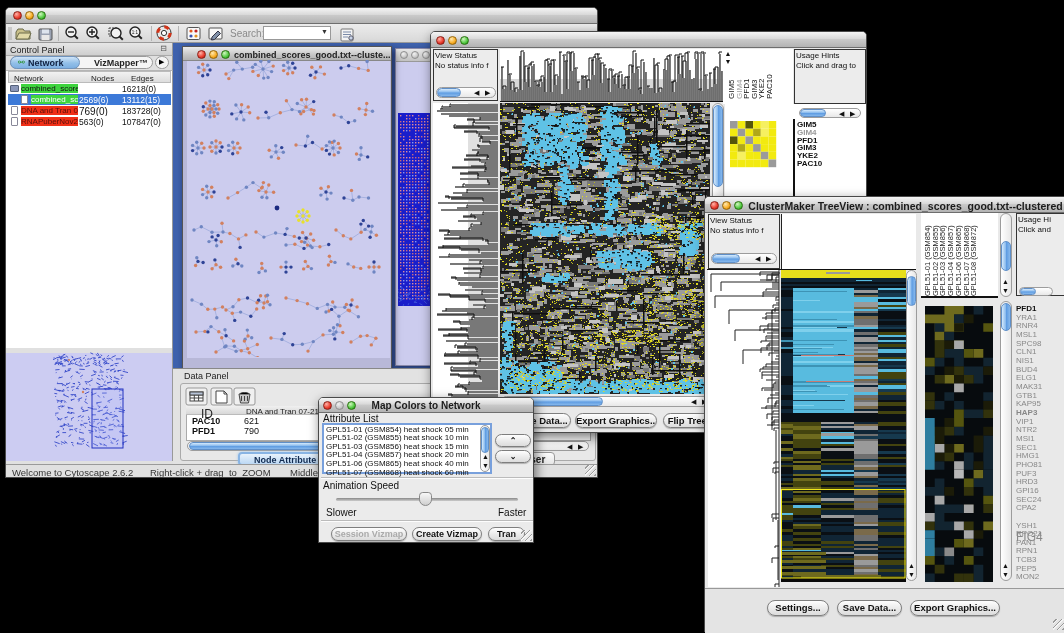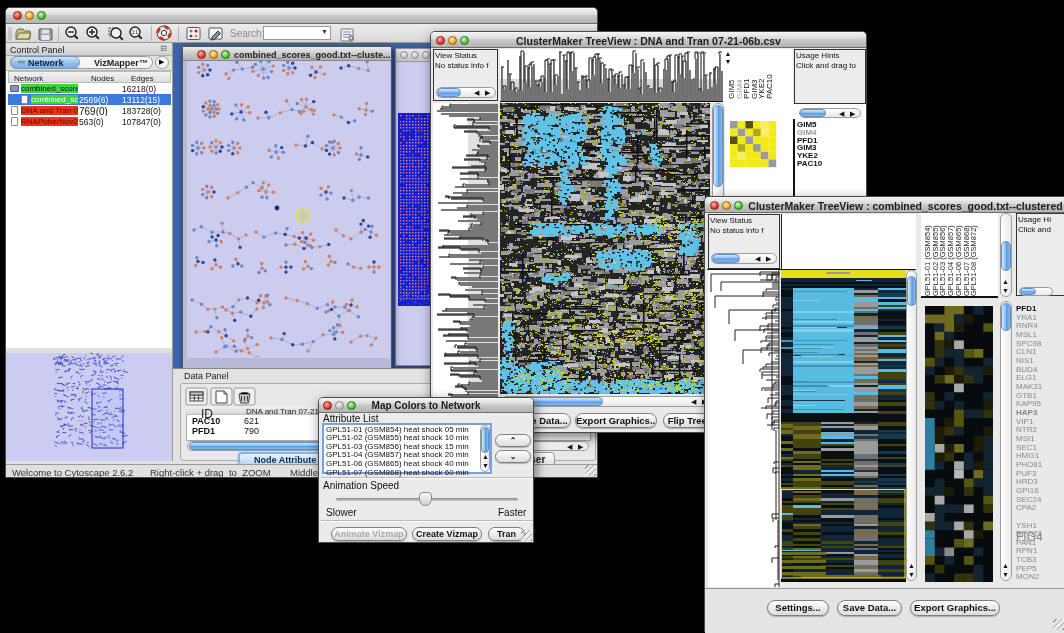--- a/index.html
+++ b/index.html
@@ -1088,21 +1088,20 @@
       <path stroke="#3448c8" stroke-width="0.9" fill="none" d="M42.1 7.7l3.6 -1.8M43.1 5.4l-0.3 1.0M45.7 5.5l4.6 0.2M46.7 6.8l0.2 2.0M49.0 6.6l5.8 -1.5M50.0 6.3l0.1 1.8M52.9 7.2l4.3 2.3M53.9 8.4l0.1 -1.2M62.3 7.6l5.5 -1.4M63.3 8.2l1.2 -1.2M67.9 6.3l2.2 -0.8M68.9 6.6l0.9 1.3M81.7 5.7l3.2 0.6M82.7 7.2l1.0 -1.6M90.9 6.6l2.4 2.1M91.9 7.6l2.0 -1.2M100.5 5.5l4.2 -2.0M101.5 8.9l-0.6 -1.2M104.8 6.9l5.4 -0.0M105.8 8.2l-0.2 -0.5M110.3 5.4l2.2 -1.8M111.3 7.9l1.1 1.9M43.5 12.4l5.9 -2.4M44.5 12.5l-0.2 -1.3M46.7 11.2l5.5 0.6M47.7 11.8l-0.4 1.3M50.9 13.8l3.8 0.1M51.9 14.4l0.2 0.1M56.8 12.9l4.9 -1.8M57.8 11.5l1.3 1.0M63.5 11.7l4.3 1.8M64.5 11.5l0.3 -1.4M68.1 13.8l3.7 0.2M69.1 12.0l1.3 0.9M74.4 14.6l4.5 -1.2M75.4 11.8l1.4 -0.5M83.5 12.4l2.9 1.0M84.5 12.5l1.3 -1.7M87.5 13.0l3.9 2.2M88.5 12.1l-0.5 -1.9M92.4 11.0l3.9 -2.5M93.4 12.5l1.3 -0.8M99.1 14.1l3.6 -1.3M100.1 13.4l1.5 0.2M103.4 11.8l4.3 -0.6M104.4 13.2l1.8 0.7M44.3 17.9l4.2 -0.4M45.3 20.3l-0.3 0.8M53.3 20.2l5.9 -2.2M54.3 18.0l0.5 2.0M56.8 17.2l3.3 -0.5M57.8 19.2l0.3 -1.4M64.7 19.7l3.9 2.0M65.7 20.3l1.2 -0.6M68.3 17.2l5.4 0.3M69.3 20.6l-0.0 -0.4M81.9 18.6l3.8 1.6M82.9 19.9l1.7 1.0M88.5 20.1l4.2 -0.2M89.5 17.5l0.8 1.5M95.0 17.9l3.5 -0.8M96.0 20.8l0.3 -0.7M99.1 18.4l4.7 -1.6M100.1 17.9l-0.2 1.6M102.8 20.1l2.4 -1.2M103.8 20.1l0.3 -1.7M106.2 18.9l4.2 -0.7M107.2 19.8l0.4 -1.8M111.6 19.2l5.4 1.4M112.6 17.5l1.1 0.4M47.3 26.1l4.4 -1.2M48.3 25.2l1.4 0.4M59.4 25.5l2.3 -1.8M60.4 26.9l0.4 0.1M69.2 24.8l2.7 -1.8M70.2 26.5l0.1 -0.4M80.1 23.8l4.7 -1.8M81.1 26.4l-0.5 0.8M86.1 26.4l3.4 1.4M87.1 23.3l1.7 0.5M90.3 26.2l2.4 1.7M91.3 24.4l-0.5 -1.7M94.9 24.2l2.2 1.6M95.9 23.3l0.2 0.1M98.6 23.6l2.3 2.4M99.6 26.4l1.1 1.6M102.9 25.4l5.5 2.1M103.9 24.4l0.2 0.9M109.4 23.1l3.1 0.3M110.4 26.7l0.7 -1.4M45.9 31.6l5.7 -0.0M46.9 30.4l-0.5 -0.1M50.4 31.6l4.6 2.3M51.4 32.9l0.4 0.9M54.9 32.9l4.3 -2.3M55.9 30.9l0.0 1.2M61.7 31.4l2.3 0.4M62.7 31.7l1.3 -0.1M66.9 30.0l2.1 0.9M67.9 32.9l1.8 -0.9M73.8 29.6l3.8 0.5M74.8 30.6l1.1 1.8M77.3 30.1l4.4 -2.3M78.3 32.8l1.1 0.5M85.3 30.8l4.2 2.3M86.3 30.9l1.0 1.1M92.0 32.8l3.4 0.5M93.0 30.5l1.6 -1.5M96.0 30.9l4.7 -1.0M97.0 30.8l-0.2 0.8M102.1 29.2l5.5 0.3M103.1 29.6l-0.6 0.2M105.4 30.5l2.5 1.7M106.4 30.2l-0.6 1.1M43.0 37.2l6.0 1.9M44.0 35.9l0.4 0.7M46.9 38.3l5.3 1.0M47.9 38.3l2.0 0.4M50.9 38.7l2.2 0.4M51.9 37.4l1.6 0.8M55.5 36.0l2.3 -0.8M56.5 38.2l1.0 0.4M60.0 35.2l3.5 -0.7M61.0 38.6l1.4 -1.0M65.0 36.4l2.8 0.4M66.0 35.8l1.7 -1.9M71.6 36.2l3.6 1.8M72.6 37.8l-0.4 -0.7M74.9 36.3l3.7 1.0M75.9 36.0l-0.6 1.2M86.7 35.2l5.5 -1.0M87.7 36.4l1.2 -0.7M92.8 36.7l5.8 0.5M93.8 37.5l1.5 0.3M96.6 35.3l4.3 1.6M97.6 36.2l1.8 -0.5M103.4 37.8l3.6 -2.5M104.4 35.3l0.7 -0.8M108.0 37.4l3.9 1.2M109.0 38.3l-0.7 1.3M43.4 41.4l2.8 0.4M44.4 45.0l0.5 -0.9M52.2 42.7l5.6 2.4M53.2 43.0l-0.2 -1.3M59.6 42.6l5.4 0.1M60.6 43.9l0.9 -0.5M63.4 43.5l2.1 0.7M64.4 44.1l0.3 0.9M73.8 41.8l4.4 -2.1M74.8 44.3l1.1 0.0M80.5 43.0l4.9 -2.0M81.5 41.5l-0.9 -1.2M86.6 43.0l2.2 2.4M87.6 44.1l-0.1 -0.1M91.1 41.1l4.6 -0.1M92.1 44.7l1.3 0.6M108.1 43.1l2.5 -0.0M109.1 45.0l-0.3 0.9M45.6 48.0l5.6 1.8M46.6 50.6l0.6 -1.8M49.7 48.4l2.7 0.4M50.7 50.2l-0.9 1.0M53.1 48.4l2.0 2.1M54.1 50.5l-0.8 -0.4M59.8 48.0l3.8 -1.0M60.8 49.0l-0.6 -1.4M66.7 47.5l4.4 -1.8M67.7 49.5l0.8 -2.0M73.5 49.5l3.1 2.1M74.5 48.4l0.5 -1.8M85.2 51.0l5.4 -1.0M86.2 50.4l-0.2 1.9M96.4 49.3l4.8 -2.2M97.4 49.7l1.4 0.6M108.6 47.7l4.0 -1.4M109.6 50.9l0.3 -0.1M46.8 55.1l3.6 -1.3M47.8 56.1l0.9 1.4M50.3 55.1l3.2 -1.2M51.3 55.1l0.0 -1.8M56.6 55.1l5.6 1.8M57.6 55.4l0.5 1.8M69.8 56.3l3.3 2.1M70.8 56.4l0.2 -1.7M76.7 55.4l5.3 1.2M77.7 55.8l-0.3 -0.5M81.2 57.0l4.7 0.2M82.2 54.4l-0.6 -0.2M86.6 53.8l2.1 0.7M87.6 56.1l1.8 -1.4M92.5 55.7l4.4 -0.5M93.5 55.4l1.9 -1.9M104.2 56.7l5.1 -0.5M105.2 55.2l-0.1 2.0M108.0 56.9l6.0 1.8M109.0 54.7l1.8 1.4M44.2 61.3l3.3 -0.4M45.2 62.8l-1.0 0.4M56.0 60.5l4.9 1.0M57.0 60.0l1.4 0.3M59.9 60.4l3.6 0.8M60.9 60.9l-0.9 -0.7M71.4 59.6l5.9 -1.5M72.4 59.6l-0.2 -0.9M81.0 62.8l3.9 0.0M82.0 62.9l-0.1 0.2M86.5 59.5l5.3 -1.5M87.5 59.4l1.3 -0.0M91.5 62.9l5.2 -2.4M92.5 63.0l0.5 -1.5M94.6 60.6l5.2 1.8M95.6 59.0l1.6 -1.4M98.3 62.6l3.3 0.0M99.3 60.7l1.4 -0.3M102.6 62.6l4.3 2.1M103.6 59.1l0.1 0.8M107.6 59.2l5.8 1.0M108.6 60.0l1.0 -1.2M45.8 65.3l3.0 2.2M46.8 68.2l1.3 -1.7M48.9 67.5l2.4 -1.0M49.9 68.1l-0.5 -0.0M53.5 65.8l3.3 -1.0M54.5 66.8l0.2 0.6M60.0 67.0l2.8 -1.7M61.0 68.4l-1.0 -0.9M66.8 65.1l3.4 -1.6M67.8 68.3l-0.8 0.8M70.4 65.5l2.5 -1.5M71.4 68.8l-0.9 -0.1M77.0 67.7l2.1 -1.0M78.0 65.9l-0.6 -1.5M82.3 67.6l5.6 -0.3M83.3 68.7l-0.5 1.7M89.2 67.5l5.0 1.0M90.2 67.7l1.1 0.7M94.2 66.3l3.3 0.9M95.2 65.5l1.1 -0.1M100.8 65.6l5.0 -1.8M101.8 68.4l1.5 -1.0M105.5 67.7l2.3 1.0M106.5 68.8l2.0 1.1M48.7 74.4l5.5 -1.0M49.7 74.3l2.0 0.7M52.5 72.1l4.2 1.2M53.5 71.5l-0.5 1.8M56.9 74.2l5.1 -0.3M57.9 73.0l-1.0 -1.9M69.4 72.2l3.6 1.1M70.4 74.2l-0.8 -1.5M72.6 71.3l3.9 0.0M73.6 74.7l1.3 0.9M78.2 72.8l4.2 2.2M79.2 71.1l-0.9 -1.9M81.5 74.0l4.6 1.5M82.5 71.3l0.2 0.3M85.9 72.4l2.7 -2.0M86.9 75.0l1.2 1.8M89.1 74.9l4.6 -0.5M90.1 72.3l0.2 -2.0M92.9 74.9l2.6 0.8M93.9 74.3l0.3 0.1M97.4 73.7l5.2 -1.7M98.4 72.1l1.0 0.0M102.5 72.8l3.1 2.0M103.5 74.9l-0.7 -0.3M106.3 73.9l4.4 0.4M107.3 73.5l0.8 -1.3M110.0 72.5l2.3 0.6M111.0 74.5l1.9 0.3M45.4 80.3l2.9 -1.5M46.4 79.6l1.8 1.4M51.4 80.6l3.7 -0.0M52.4 77.8l0.0 -1.7M58.3 77.2l3.9 0.6M59.3 77.6l-0.4 1.1M63.2 77.3l3.1 -0.8M64.2 78.5l1.7 0.9M68.0 80.0l4.8 1.3M69.0 78.1l0.2 -0.9M77.4 78.4l4.9 1.1M78.4 80.7l1.7 0.2M83.6 77.3l2.1 1.8M84.6 79.7l0.8 -1.3M87.6 77.9l5.2 0.4M88.6 80.4l-0.7 -0.4M91.6 80.8l3.3 -0.8M92.6 80.4l0.2 -0.0M97.6 77.9l4.6 -0.2M98.6 77.3l-0.3 -0.1M108.2 79.7l5.9 1.8M109.2 78.8l1.4 0.4M44.8 85.2l4.0 -2.3M45.8 85.9l-0.4 -1.6M57.6 84.5l2.6 -1.9M58.6 84.8l-0.2 -0.3M67.8 86.9l5.4 0.2M68.8 86.0l-0.7 -0.8M83.6 84.2l4.5 1.6M84.6 84.5l1.7 0.8M87.6 84.7l4.3 1.7M88.6 83.5l1.7 1.7M91.9 86.6l4.5 -1.6M92.9 86.4l1.2 1.0M96.8 83.5l2.1 0.9M97.8 86.6l1.3 -1.5M101.1 86.3l3.9 0.9M102.1 86.6l1.6 1.1M111.1 84.3l5.6 -0.8M112.1 83.4l1.0 1.5M43.4 89.8l5.3 1.9M44.4 92.8l1.0 1.8M49.9 89.6l4.3 2.0M50.9 92.7l-0.7 -1.2M53.3 89.0l3.0 2.4M54.3 90.0l0.7 0.9M60.0 90.4l2.4 0.5M61.0 92.3l1.7 1.6M65.8 91.7l5.5 0.5M66.8 90.1l-0.2 1.8M70.9 90.0l3.0 -1.7M71.9 92.0l0.8 -0.6M75.1 92.4l3.3 2.4M76.1 90.6l1.4 -0.4M82.1 91.5l4.9 2.4M83.1 89.6l-0.2 0.2M88.4 91.1l2.9 1.5M89.4 92.6l0.8 0.0M92.5 92.1l3.4 2.0M93.5 92.2l-0.6 1.6M99.6 90.6l2.7 0.7M100.6 89.4l-0.9 -0.7M104.9 89.6l2.8 -1.6M105.9 92.9l0.8 -1.8M111.2 91.0l4.5 -1.8M112.2 91.1l0.0 1.7M57.2 5.5l-2.3 -1.8M77.0 11.2l1.2 -0.6M47.6 3.9l1.7 0.7M75.1 8.1l-0.9 -0.2M50.4 5.2l0.6 1.5M55.2 7.2l-0.0 1.4M81.3 5.9l-2.7 1.6M56.2 8.5l1.9 1.9M83.1 7.4l-0.2 0.4M51.2 11.3l-2.5 1.7M97.9 3.3l-1.6 1.3M45.8 10.3l-0.2 1.3M77.8 9.7l-1.5 0.5M56.5 7.7l-2.7 1.6M90.2 5.1l-2.9 0.8M51.0 9.4l-1.5 1.1M96.9 11.7l1.4 -0.3M75.3 3.4l-1.1 0.1M62.8 11.3l-1.2 0.9M94.5 9.8l2.1 1.2M82.2 2.1l-2.8 -1.3M76.2 11.5l0.6 -0.7M86.7 2.0l-0.0 -1.1M62.0 6.2l-1.1 -1.4M93.8 6.2l-1.2 0.4M94.2 7.5l-0.5 1.8M62.1 5.5l-1.5 -1.6M59.6 9.5l0.3 1.6M52.5 3.3l1.0 -1.2M96.6 11.6l-2.8 -0.3M85.5 8.8l-2.4 -0.6M81.8 11.6l1.3 0.1M88.0 3.8l-0.8 -1.8M62.8 8.0l1.2 0.5M49.5 4.5l2.8 -0.3M72.5 10.9l0.7 1.6M53.0 8.0l0.0 0.0M84.9 10.8l-2.2 -1.0M51.6 3.4l2.7 -1.1M61.6 8.0l-2.6 1.9M86.8 3.8l-2.0 -1.5M70.2 7.7l0.1 1.7M65.8 9.6l-0.6 -0.7M76.2 7.3l2.1 -0.6M62.6 7.9l0.0 -0.4M91.1 4.0l-1.3 -1.5M44.3 10.8l2.9 -1.3M93.0 11.6l0.3 -1.4M88.6 11.5l0.8 1.1M95.4 6.2l2.7 1.0M69.4 9.0l-1.7 1.6M88.9 10.3l-0.8 -1.8M89.5 4.6l-2.3 0.9M53.8 9.5l-1.0 -1.2M97.7 6.1l2.6 0.9M73.9 5.6l-2.0 1.0M50.2 10.3l-0.6 -0.9M87.7 10.6l1.5 -1.9M57.3 6.9l0.8 1.0M49.9 11.9l2.0 0.4"></path>
       <rect x="81" y="37" width="31" height="59" fill="#aab4ff" fill-opacity="0.2" stroke="#2030c0"></rect>
       <circle cx="72" cy="40" r="1.2" fill="#d2805f"></circle>
       <circle cx="58" cy="8" r="1.1" fill="#d2805f"></circle>
     </svg>
     <div class="win" style="left:430px;top:31px;width:437px;height:402px">
       <div class="tbar" style="height:16px"></div>
       <span class="tl r" style="left:5px;top:3.5px"></span>
       <span class="tl y" style="left:17px;top:3.5px"></span>
       <span class="tl g" style="left:29px;top:3.5px"></span>
-      <div class="ttext" style="top:2.5px;font-size:10.5px">ClusterMaker TreeView : DNA and Tran 07-21-06b.csv</div>
       <div class="panel" style="left:2px;top:17px;width:65px;height:52px"></div>
       <span class="ptext" style="left:4px;top:19px">View Status<br>No status info f</span>
       <div class="sbtrack" style="left:5px;top:55px;width:60px;height:11px"></div>
       <div class="sbthumb" style="left:6px;top:56px;width:24px;height:9px"></div>
       <span class="arr" style="left:43px;top:57px">◀</span>
       <span class="arr" style="left:54px;top:57px">▶</span>
       <svg width="223" height="52" style="position:absolute;left:69px;top:17px">
         <rect width="223" height="52" fill="#fff"></rect>
         <rect y="30" width="223" height="22" fill="#d8d8d8"></rect>
         <path fill="#6e6e6e" d="M1 18h1.9V52h-1.9zM3 40h1.9V52h-1.9zM5 37h1.9V52h-1.9zM7 11h1.9V52h-1.9zM9 26h1.9V52h-1.9zM11 41h1.9V52h-1.9zM13 33h1.9V52h-1.9zM15 43h1.9V52h-1.9zM17 40h1.9V52h-1.9zM19 7h1.9V52h-1.9zM21 41h1.9V52h-1.9zM23 3h1.9V52h-1.9zM25 33h1.9V52h-1.9zM27 19h1.9V52h-1.9zM29 38h1.9V52h-1.9zM31 17h1.9V52h-1.9zM33 15h1.9V52h-1.9zM35 33h1.9V52h-1.9zM37 37h1.9V52h-1.9zM39 38h1.9V52h-1.9zM41 33h1.9V52h-1.9zM43 28h1.9V52h-1.9zM45 43h1.9V52h-1.9zM47 12h1.9V52h-1.9zM49 17h1.9V52h-1.9zM51 43h1.9V52h-1.9zM53 12h1.9V52h-1.9zM55 36h1.9V52h-1.9zM57 27h1.9V52h-1.9zM59 3h1.9V52h-1.9zM61 45h1.9V52h-1.9zM63 7h1.9V52h-1.9zM65 13h1.9V52h-1.9zM67 40h1.9V52h-1.9zM69 5h1.9V52h-1.9zM71 22h1.9V52h-1.9zM73 4h1.9V52h-1.9zM75 20h1.9V52h-1.9zM77 33h1.9V52h-1.9zM79 41h1.9V52h-1.9zM81 27h1.9V52h-1.9zM83 30h1.9V52h-1.9zM85 28h1.9V52h-1.9zM87 39h1.9V52h-1.9zM89 31h1.9V52h-1.9zM91 11h1.9V52h-1.9zM93 26h1.9V52h-1.9zM95 9h1.9V52h-1.9zM97 5h1.9V52h-1.9zM99 11h1.9V52h-1.9zM101 34h1.9V52h-1.9zM103 16h1.9V52h-1.9zM105 19h1.9V52h-1.9zM107 30h1.9V52h-1.9zM109 43h1.9V52h-1.9zM111 22h1.9V52h-1.9zM113 29h1.9V52h-1.9zM115 35h1.9V52h-1.9zM117 27h1.9V52h-1.9zM119 39h1.9V52h-1.9zM121 25h1.9V52h-1.9zM123 37h1.9V52h-1.9zM125 40h1.9V52h-1.9zM127 29h1.9V52h-1.9zM129 40h1.9V52h-1.9zM131 17h1.9V52h-1.9zM133 24h1.9V52h-1.9zM135 4h1.9V52h-1.9zM137 20h1.9V52h-1.9zM139 41h1.9V52h-1.9zM141 45h1.9V52h-1.9zM143 13h1.9V52h-1.9zM145 23h1.9V52h-1.9zM147 37h1.9V52h-1.9zM149 39h1.9V52h-1.9zM151 39h1.9V52h-1.9zM153 9h1.9V52h-1.9zM155 44h1.9V52h-1.9zM157 16h1.9V52h-1.9zM159 43h1.9V52h-1.9zM161 39h1.9V52h-1.9zM163 20h1.9V52h-1.9zM165 21h1.9V52h-1.9zM167 10h1.9V52h-1.9zM169 7h1.9V52h-1.9zM171 33h1.9V52h-1.9zM173 43h1.9V52h-1.9zM175 33h1.9V52h-1.9zM177 8h1.9V52h-1.9zM179 25h1.9V52h-1.9zM181 7h1.9V52h-1.9zM183 29h1.9V52h-1.9zM185 12h1.9V52h-1.9zM187 4h1.9V52h-1.9zM189 21h1.9V52h-1.9zM191 30h1.9V52h-1.9zM193 29h1.9V52h-1.9zM195 10h1.9V52h-1.9zM197 5h1.9V52h-1.9zM199 41h1.9V52h-1.9zM201 42h1.9V52h-1.9zM203 5h1.9V52h-1.9zM205 27h1.9V52h-1.9zM207 40h1.9V52h-1.9zM209 24h1.9V52h-1.9zM211 38h1.9V52h-1.9zM213 20h1.9V52h-1.9zM215 35h1.9V52h-1.9zM217 18h1.9V52h-1.9zM219 5h1.9V52h-1.9zM221 22h1.9V52h-1.9z"></path>
@@ -1333,17 +1332,17 @@
       <span class="arr" style="left:163px;top:64px">▼</span>
       <div class="pill" style="left:176px;top:36px;width:36px;height:13px;font-size:8px;line-height:11px;color:#111">⌃</div>
       <div class="pill" style="left:176px;top:52px;width:36px;height:13px;font-size:8px;line-height:11px;color:#111">⌄</div>
       <div class="abs" style="left:2px;top:79px;width:212px;height:2px;border-top:1px solid #bbb;border-bottom:1px solid #fdfdfd"></div>
       <span class="abs" style="left:4px;top:82px;font-size:10px;color:#111">Animation Speed</span>
       <div class="abs" style="left:17px;top:100px;width:182px;height:3px;background:linear-gradient(#888,#ccc);border-radius:2px"></div>
       <div class="abs" style="left:100px;top:94px;width:13px;height:14px;background:linear-gradient(#f8f8f8,#cfcfcf);border:1px solid #888;border-radius:4px 4px 7px 7px"></div>
       <span class="abs" style="left:7px;top:109px;font-size:10px;color:#111">Slower</span>
       <span class="abs" style="left:179px;top:109px;font-size:10px;color:#111">Faster</span>
       <div class="abs" style="left:2px;top:122px;width:212px;height:2px;border-top:1px solid #bbb;border-bottom:1px solid #fdfdfd"></div>
-      <div class="pill" style="left:12px;top:129px;width:76px;height:14px;font-size:9px;line-height:12px;color:#aaa">Animate Vizmap</div>
+      <div class="pill" style="left:12px;top:129px;width:76px;height:14px;font-size:9px;line-height:12px;color:#aaa">Session Vizmap</div>
       <div class="pill" style="left:93px;top:129px;width:70px;height:14px;font-size:9px;line-height:12px;color:#111">Create Vizmap</div>
       <div class="pill" style="left:169px;top:129px;width:37px;height:14px;font-size:9px;line-height:12px;color:#111">Tran</div>
       <div class="grip" style="left:202px;top:132px"></div>
     </div>
   </div>
 </body></html>

